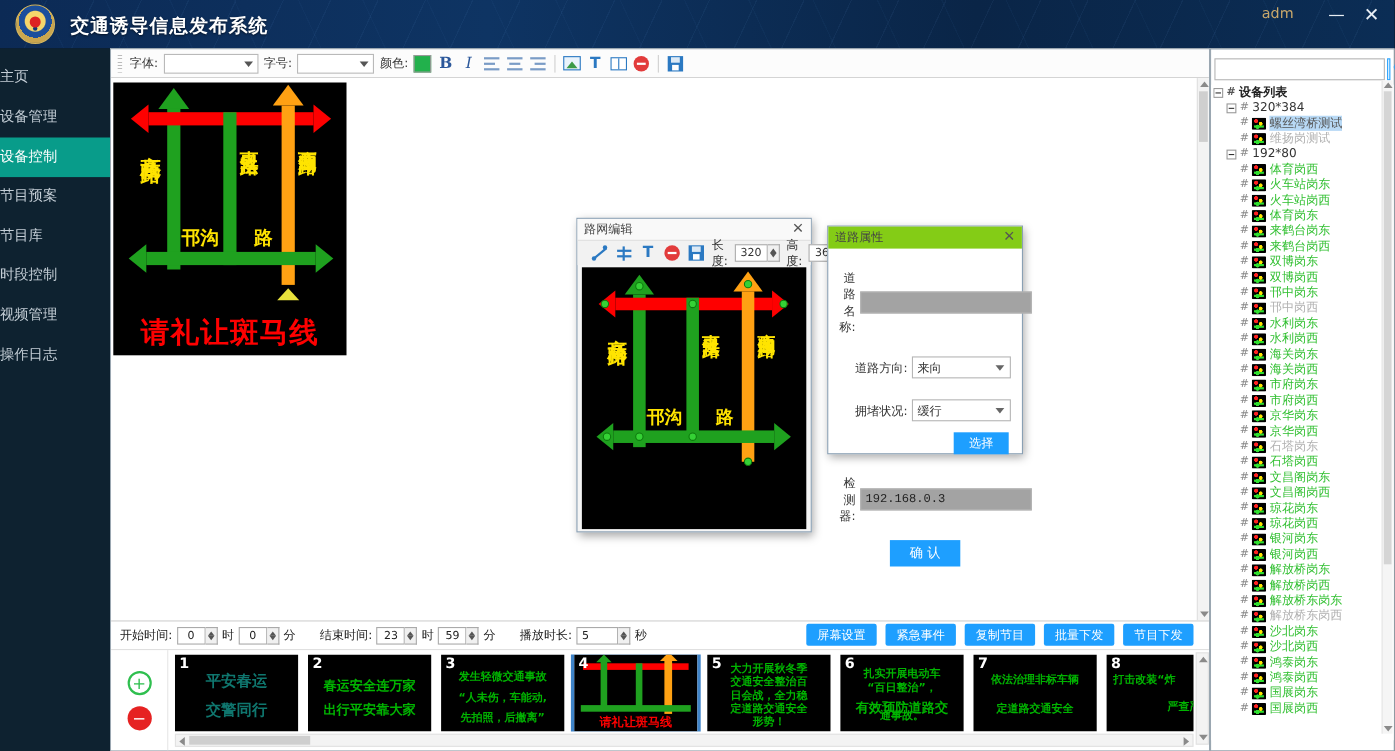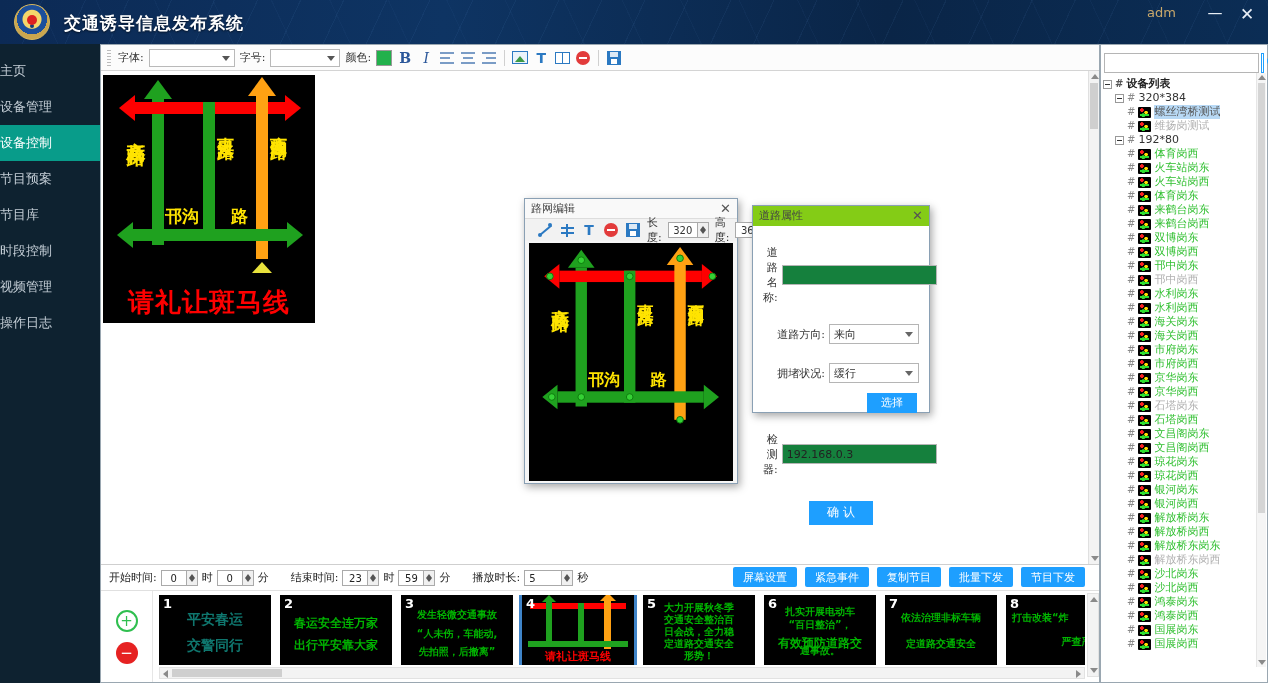--- a/index.html
+++ b/index.html
@@ -118,26 +118,26 @@
   .spin::after { bottom:3px; border-top:4px solid #555; }
   .ed-canvas { position:relative; margin:2px 4px; width:204px; height:238px; background:#000; overflow:hidden; }
   .ed-scale { position:absolute; left:0; top:2px; transform:scale(.95); transform-origin:0 0; }
   .dot { position:absolute; width:8px; height:8px; border-radius:50%; background:#35d135; border:1px solid #0d7a0d; }
 
   
   .props { left:752px; top:205px; width:178px; height:208px; background:#fff; }
   .props .dlg-title { background:#84cc16; border-bottom:none; }
   .prow { display:flex; align-items:center; margin:19px 10px 0 10px; font-size:11px; color:#333; }
   .prow label { width:62px; text-align:right; margin-right:4px; }
-  .pinput { flex:1; height:20px; border:1px solid #b5b5b5; background:#15803d; font-size:11px; padding:0 4px; color:#222; }
+  .pinput { flex:1; height:20px; border:1px solid #b5b5b5; background:#a3a3a3; font-size:11px; padding:0 4px; color:#222;font-family:Liberation Mono, monospace; }
   .pselect { flex:1; height:20px; border:1px solid #b5b5b5; background:#fff; position:relative; line-height:19px; padding:0 4px; }
   .pselect .caret { position:absolute; right:5px; top:7px; width:0; height:0; border-left:4px solid transparent; border-right:4px solid transparent; border-top:5px solid #666; }
   .blue-btn { background:#1e9fff; color:#fff; border:none; font-size:11px; height:20px; padding:0 14px; cursor:pointer; }
   .sel-row { text-align:right; margin:8px 12px 0 0; }
-  .confirm-row { text-align:center; margin-top:24px; }
+  .confirm-row { text-align:center; margin-top:14px; }
   .confirm-row .blue-btn { height:24px; padding:0 18px; font-size:12px; }
 
   
   .ctrl-row { position:relative; height:26px; border-top:1px solid #cfcfcf; display:flex; align-items:center;
     font-size:11px; color:#222; padding-left:8px; gap:4px; background:#fff; }
   .ctrl-row .nb { display:flex; }
   .actions { position:absolute; right:14px; top:2px; display:flex; gap:8px; }
   .actions .blue-btn { height:20px; padding:0 10px; border-radius:2px; }
 
   

